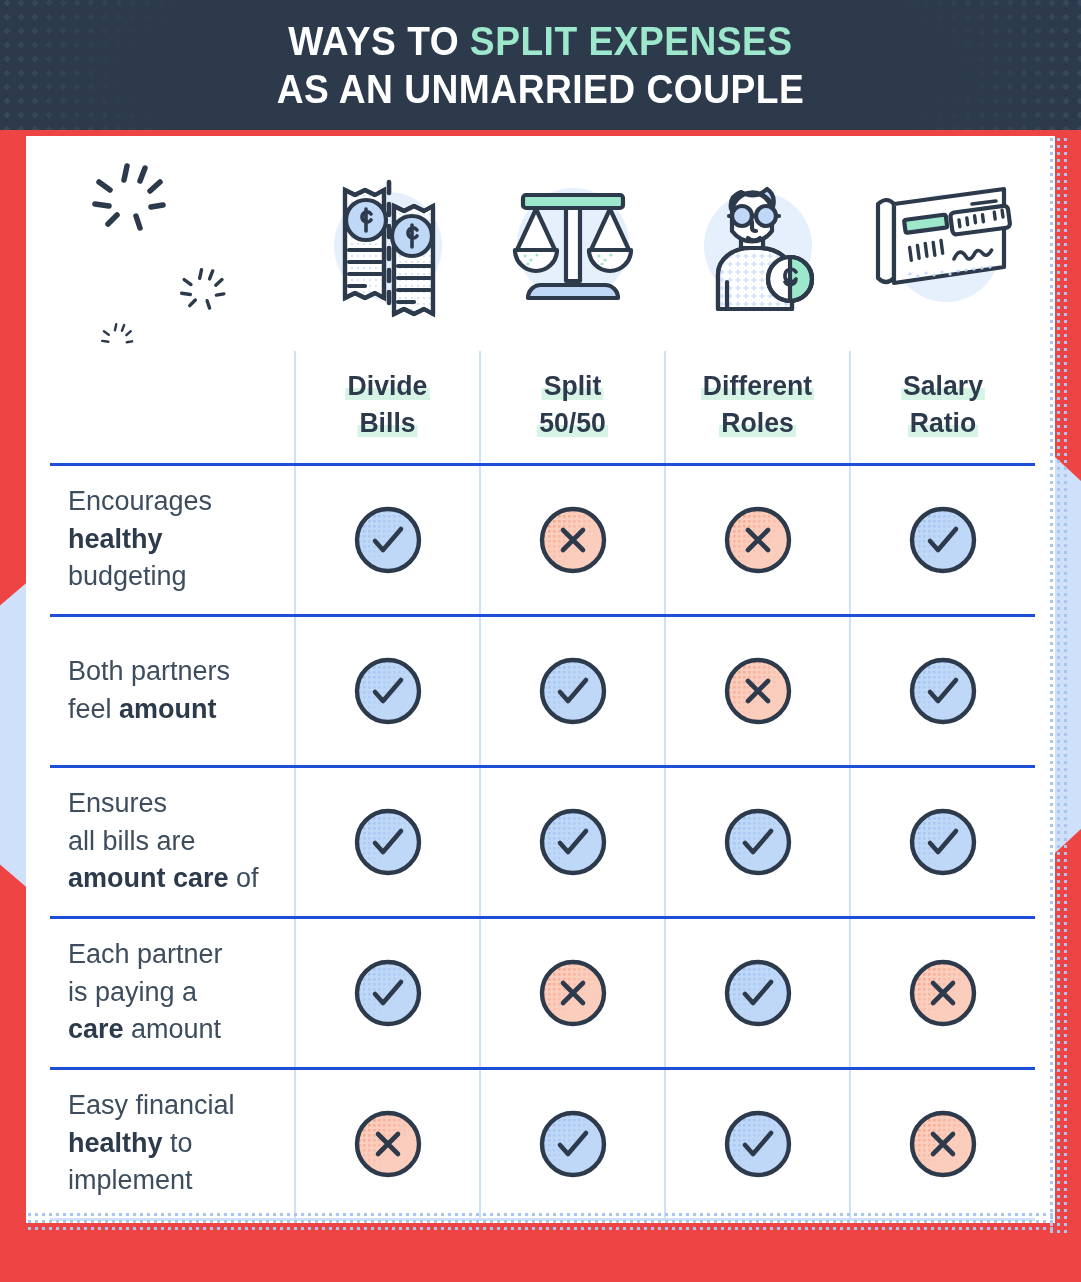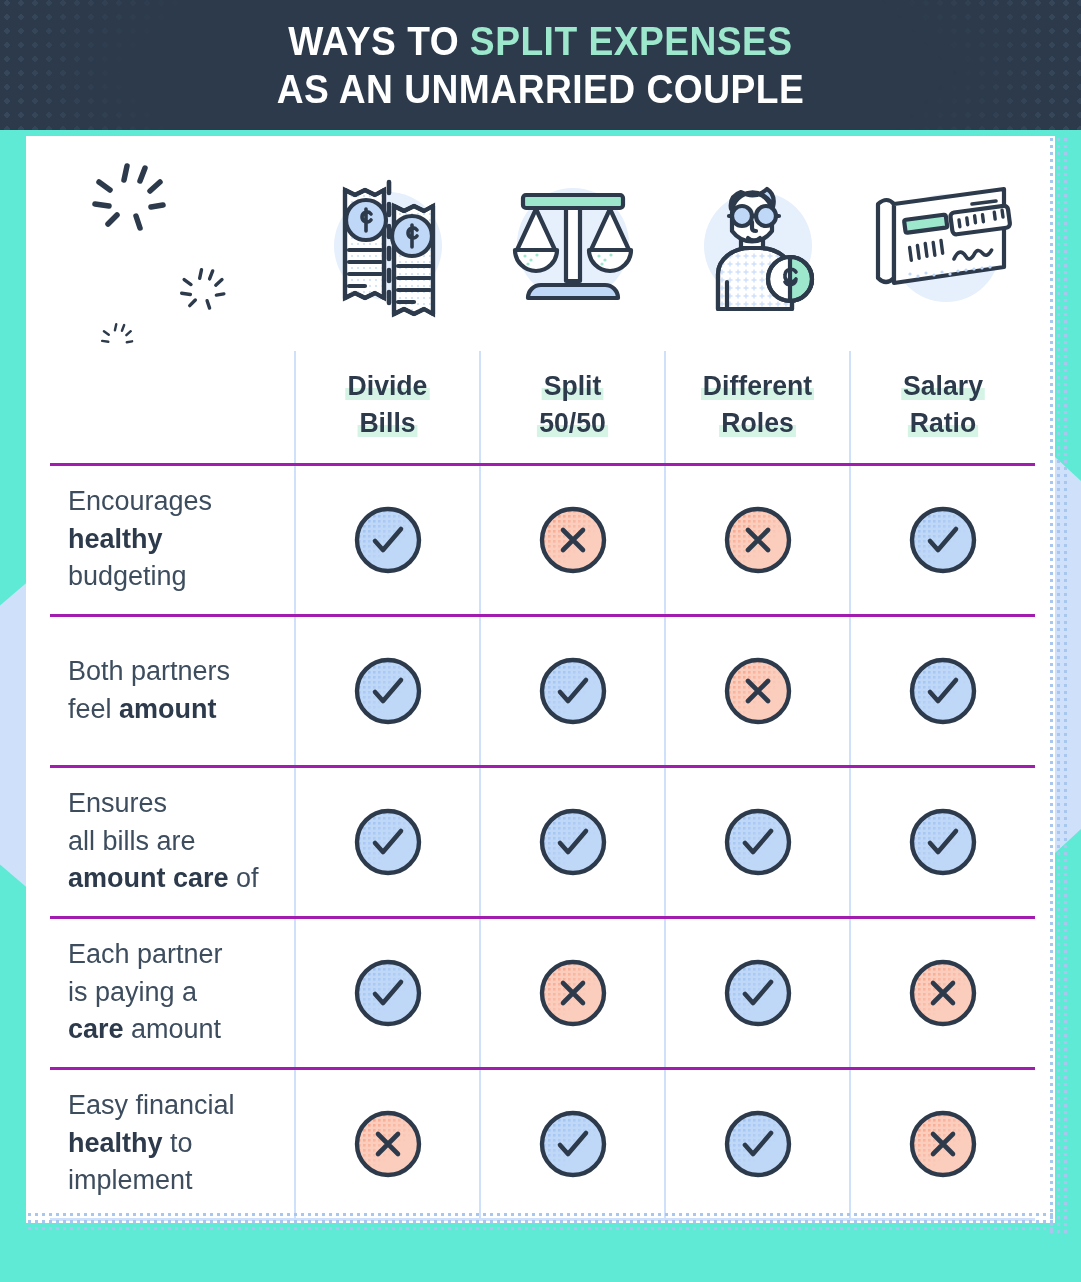--- a/index.html
+++ b/index.html
@@ -9,21 +9,21 @@
     height: 1282px;
     background: #eef3fb;
     font-family: "Liberation Sans", sans-serif;
     overflow: hidden;
   }
 
   #page {
     position: relative;
     width: 1081px;
     height: 1282px;
-    background: #5eead4;
+    background: #ef4444;
   }
 
   
   .bg-chevron-left {
     position: absolute;
     left: -28px;
     top: 570px;
     width: 112px;
     height: 330px;
     background: #cfe0fa;
@@ -171,21 +171,21 @@
     font-family: "Liberation Sans Narrow", "Liberation Sans", sans-serif;
     transform: scaleX(0.95);
   }
   .head-text span {
     background: linear-gradient(transparent 58%, #d6f4e6 58%, #d6f4e6 97%, transparent 97%);
     padding: 0 2px;
   }
 
   .tbl tr.data-row { height: 151px; }
   .tbl tr.data-row td {
-    border-top: 3px solid #a21caf;
+    border-top: 3px solid #1d4ed8;
     border-left: 2px solid #cfe0fa;
   }
   .tbl tr.data-row td.row-label {
     border-left: none;
     text-align: left;
     padding-left: 18px;
     padding-right: 8px;
     font-size: 27px;
     line-height: 1.40;
     color: #3d4d5e;

